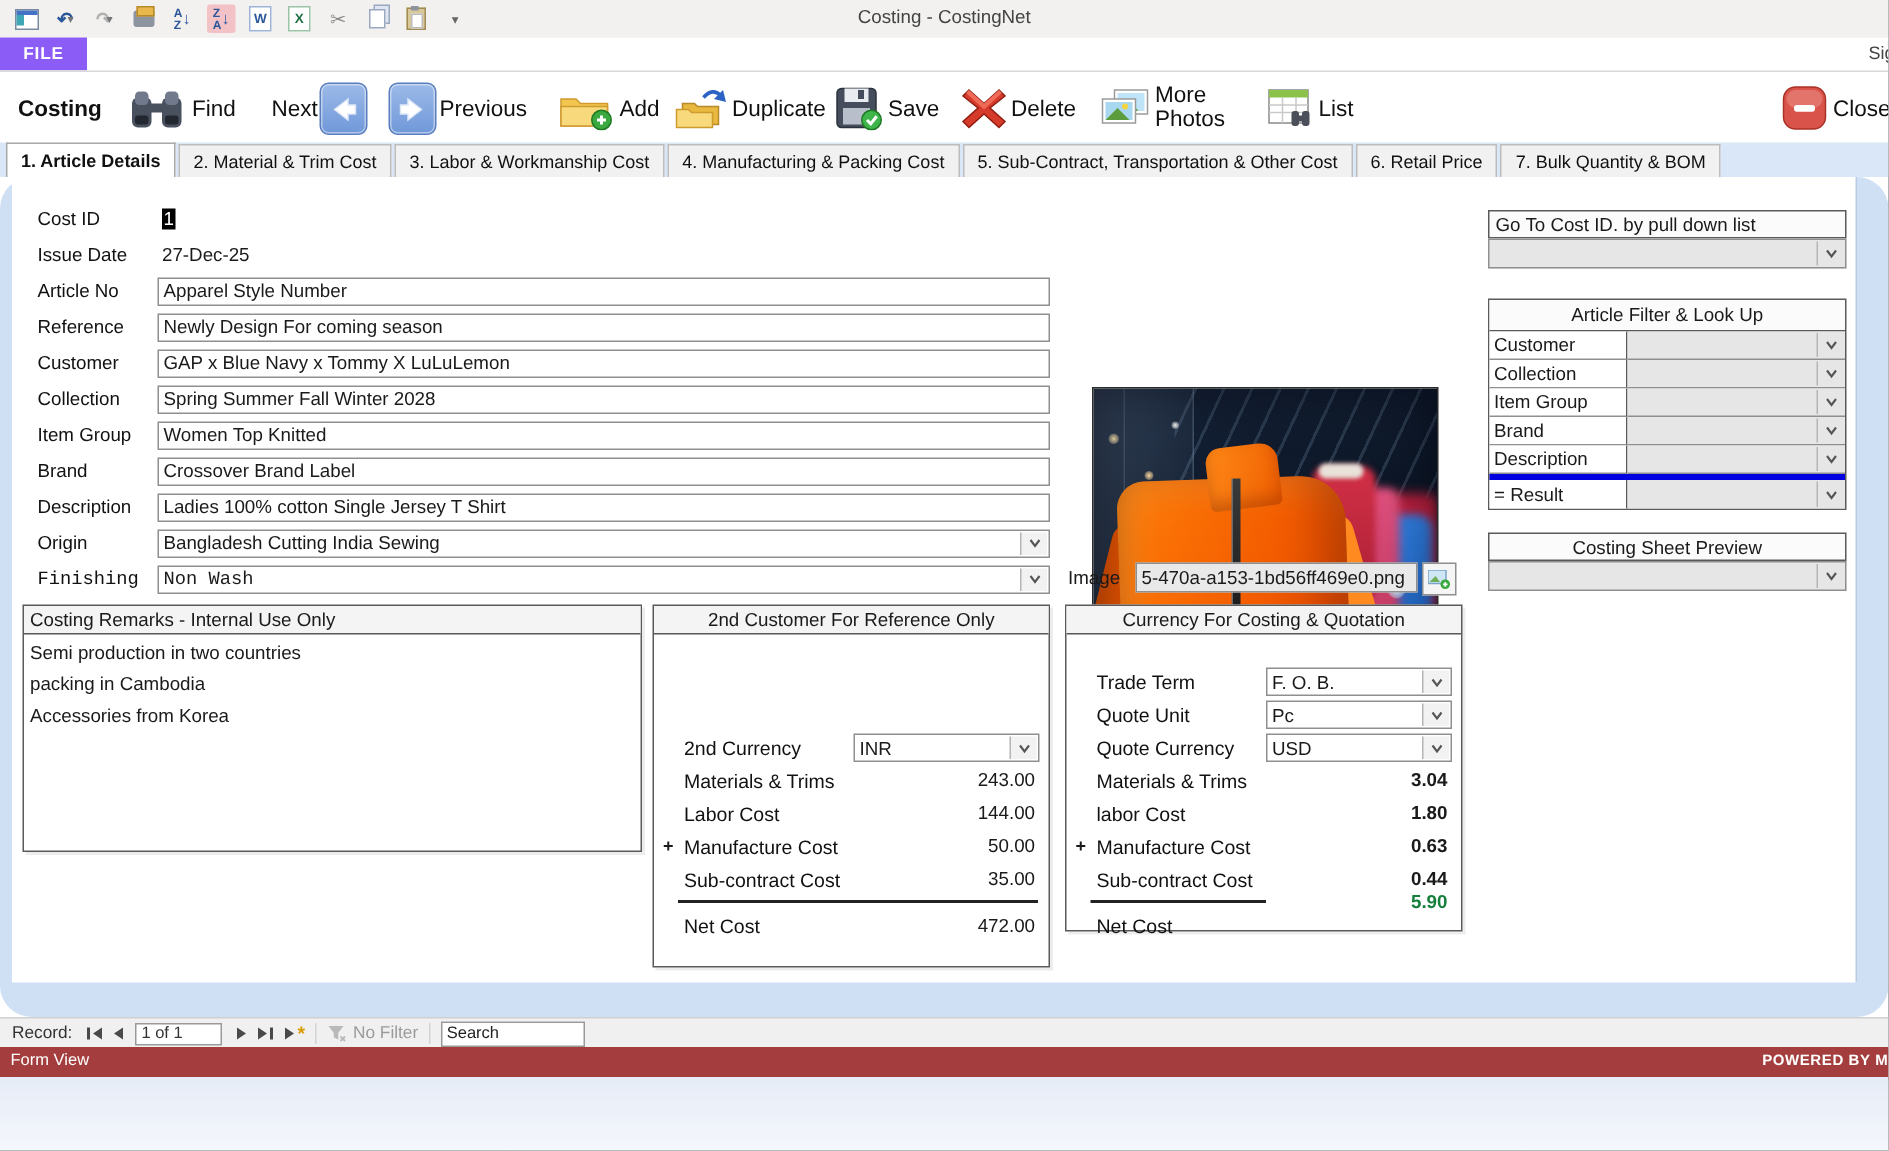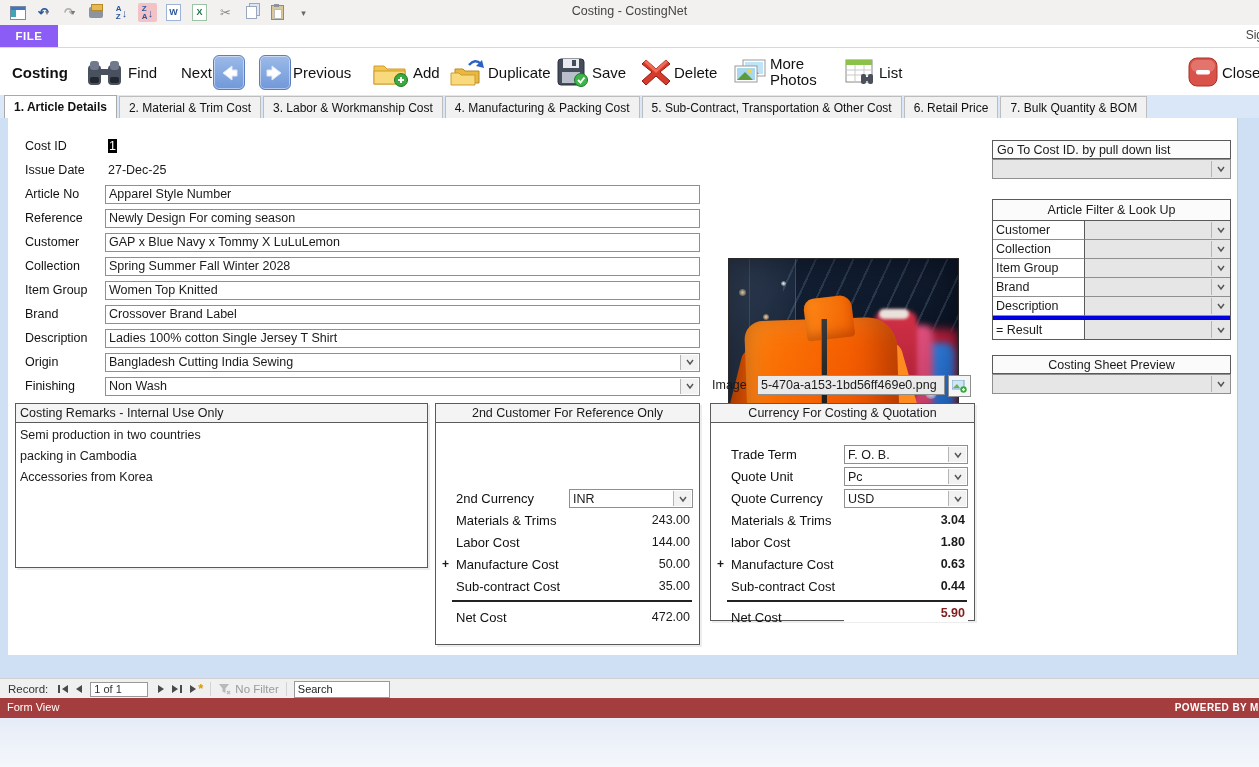--- a/index.html
+++ b/index.html
@@ -19,21 +19,21 @@
   
   #toolbar{left:0;top:47px;width:1259px;height:48px;background:#ffffff;border-top:1px solid #d8d8d8;border-bottom:1px solid #c9c9c9;}
   .tlabel{position:absolute;top:16px;font-size:15px;color:#111;}
   .tlabel2{position:absolute;top:8px;font-size:15px;color:#111;line-height:16px;}
   .navbtn{position:absolute;top:7px;width:30px;height:33px;border:1px solid #5b7fbe;border-radius:6px;background:linear-gradient(#9cbaе8,#7098d9);background:linear-gradient(#9cbae8,#7098d9);display:flex;align-items:center;justify-content:center;box-shadow:inset 0 0 0 1px rgba(255,255,255,.45);}
   
   #tabstrip{left:0;top:95px;width:1259px;height:23px;background:#d9e7f9;display:flex;align-items:flex-end;padding-left:4px;box-sizing:border-box;}
   .tab{height:22px;box-sizing:border-box;border:1px solid #bdbdbd;border-bottom:none;background:#f1f1f1;font-size:12px;padding:4px 9px 0 9px;margin-right:2px;white-space:nowrap;color:#111;}
   .tab.active{background:#fff;font-weight:bold;height:23px;border-color:#a9a9a9;}
   
-  #formarea{left:0;top:118px;width:1259px;height:560px;background:#cfe0f5;}
+  #formarea{left:0;top:118px;width:1259px;height:560px;background:#cfe0f5;border-radius:21px;}
   #canvas{position:absolute;left:8px;top:0;width:1229px;height:537px;background:#fff;border-right:1px solid #b9cbe4;}
   .frow{position:absolute;left:17px;height:20px;display:flex;align-items:center;}
   .flabel{width:80px;font-size:12.5px;color:#111;}
   .fbox{height:19px;border:1px solid #8f8f8f;background:#fff;font-size:12.5px;display:flex;align-items:center;padding:0 3px;box-sizing:border-box;}
   .fbox.noborder{border:none;}
   .sel{background:#000;color:#fff;padding:0 1px;}
   .combo-chevron{position:absolute;right:1px;top:1px;bottom:1px;width:17px;background:#f2f2f2;border-left:1px solid #b5b5b5;display:flex;align-items:center;justify-content:center;}
   .chev{width:8px;height:8px;}
   
   .hdrbox{position:absolute;border:1px solid #5a5a5a;background:#fbfbfb;font-size:12.5px;display:flex;align-items:center;box-sizing:border-box;}
@@ -299,21 +299,21 @@
         <div class="flabel">Origin</div>
         <div class="fbox" style="width:595px;position:relative;">
           <span>Bangladesh Cutting India Sewing</span>
           <div class="combo-chevron">
               <svg class="chev">
                 <polyline points="1,2 4,6 7,2" fill="none" stroke="#555" stroke-width="1.4"></polyline>
               </svg>
             </div>
         </div>
       </div>
-      <div class="frow" style="top:258px;">
+      <div class="frow" style="top:258px;font-family:Liberation Mono, monospace;">
         <div class="flabel">Finishing</div>
         <div class="fbox" style="width:595px;position:relative;">
           <span>Non Wash</span>
           <div class="combo-chevron">
               <svg class="chev">
                 <polyline points="1,2 4,6 7,2" fill="none" stroke="#555" stroke-width="1.4"></polyline>
               </svg>
             </div>
         </div>
       </div>
@@ -538,21 +538,21 @@
       <div class="cval bold" style="left:133px;top:151px;">0.63</div>
       <div class="plus" style="left:6px;top:153px;">+</div>
       <div class="crow" style="left:20px;top:173px;">
           <span class="clabel">Sub-contract Cost</span>
         </div>
       <div class="cval bold" style="left:133px;top:173px;">0.44</div>
       <div class="sumline" style="left:16px;top:196px;width:240px;"></div>
       <div class="crow" style="left:20px;top:204px;">
           <span class="clabel">Net Cost</span>
         </div>
-      <div class="cval bold" style="left: 133px; top: 200px; color: #7f1d1d;">5.90</div>
+      <div class="cval bold" style="left: 133px; top: 188px; color: #15803d;">5.90</div>
     </div>
   </div>
 
   <div id="recordbar" class="abs">
     <span style="margin-left:8px;">Record:</span>
     <div class="rnav" style="margin-left:10px;">
         <div class="bar-v"></div>
         <div class="tri-l"></div>
       </div>
     <div class="rnav" style="margin-left:8px;">

